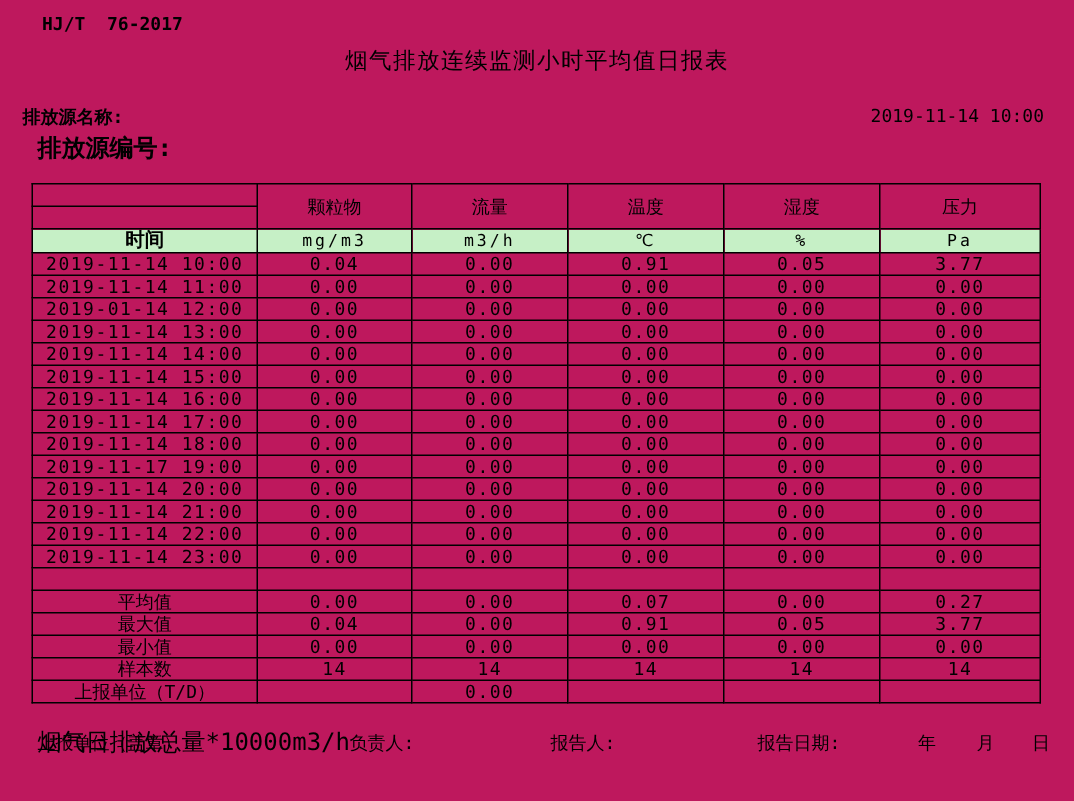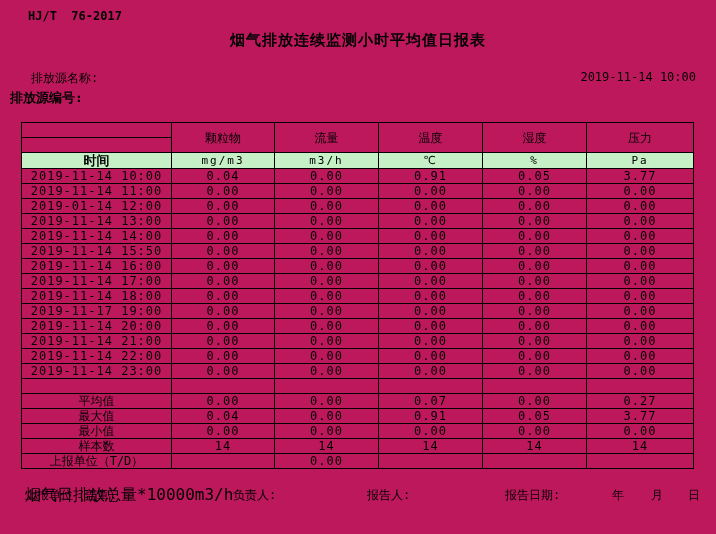--- a/index.html
+++ b/index.html
@@ -10,24 +10,24 @@
     font-family:"DejaVu Sans Mono","DejaVu Sans",sans-serif;
     color:#000;
     overflow:hidden;
   }
   .std-no{
     position:absolute;left:28px;top:9px;
     font-size:12px;font-weight:bold;white-space:pre;
   }
   .title{
     position:absolute;left:0;top:31px;width:716px;
-    text-align:center;font-size:15px;font-weight:bold;letter-spacing:1px;
-  }
-  .src-name{position:absolute;left:31px;top:70px;font-size:12px;font-weight:normal;}
-  .src-code{position:absolute;left:10px;top:89px;font-size:13px;font-weight:bold;}
+    text-align:center;font-size:15px;font-weight:normal;letter-spacing:1px;
+  }
+  .src-name{position:absolute;left:15px;top:70px;font-size:12px;font-weight:bold;}
+  .src-code{position:absolute;left:25px;top:89px;font-size:16px;font-weight:bold;}
   .hdr-date{position:absolute;right:20px;top:70px;font-size:12px;}
   table.report{
     position:absolute;left:21px;top:122px;
     border-collapse:collapse;table-layout:fixed;width:672px;
     font-size:12px;
   }
   table.report td{
     border:1px solid #000;
     height:14px;line-height:14px;
     padding:0;margin:0;
@@ -127,21 +127,21 @@
         </tr>
         <tr>
           <td class="num">2019-11-14 14:00</td>
           <td class="num">0.00</td>
           <td class="num">0.00</td>
           <td class="num">0.00</td>
           <td class="num">0.00</td>
           <td class="num">0.00</td>
         </tr>
         <tr>
-          <td class="num">2019-11-14 15:50</td>
+          <td class="num">2019-11-14 15:00</td>
           <td class="num">0.00</td>
           <td class="num">0.00</td>
           <td class="num">0.00</td>
           <td class="num">0.00</td>
           <td class="num">0.00</td>
         </tr>
         <tr>
           <td class="num">2019-11-14 16:00</td>
           <td class="num">0.00</td>
           <td class="num">0.00</td>

